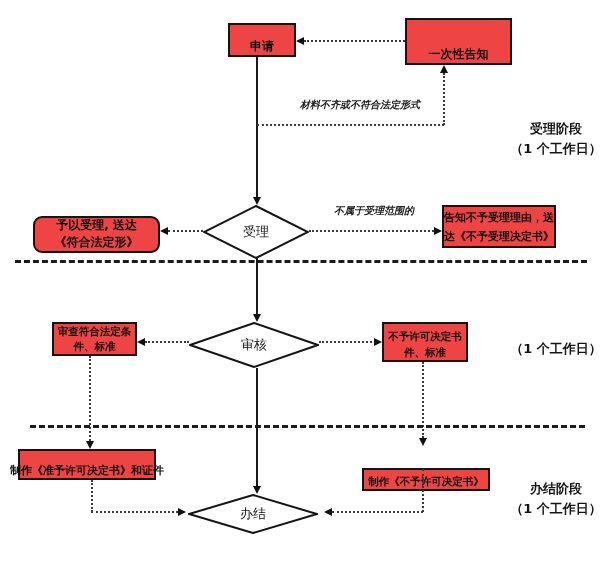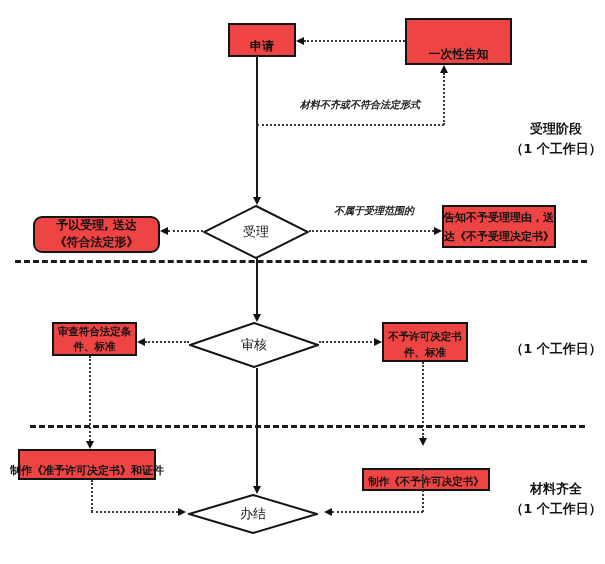--- a/index.html
+++ b/index.html
@@ -151,17 +151,17 @@
   <div class="arr left" style="left:324px;top:508px;"></div>
 
   <div class="diamond" style="left:188px;top:494px;width:130px;height:40px;">
     <svg width="130" height="40" viewBox="0 0 130 40">
       <polygon points="65,1 129,20 65,39 1,20" fill="#ffffff" stroke="#141414" stroke-width="2"></polygon>
     </svg>
     <div class="dtext">办结</div>
   </div>
 
   <div class="stage" style="left:508px;top:479px;width:96px;">
-    <span style="display:block;">材料齐全</span>
+    <span style="display:block;">办结阶段</span>
     <span style="display:block;">（1 个工作日）</span>
   </div>
 
 </div>
 
 </body></html>

